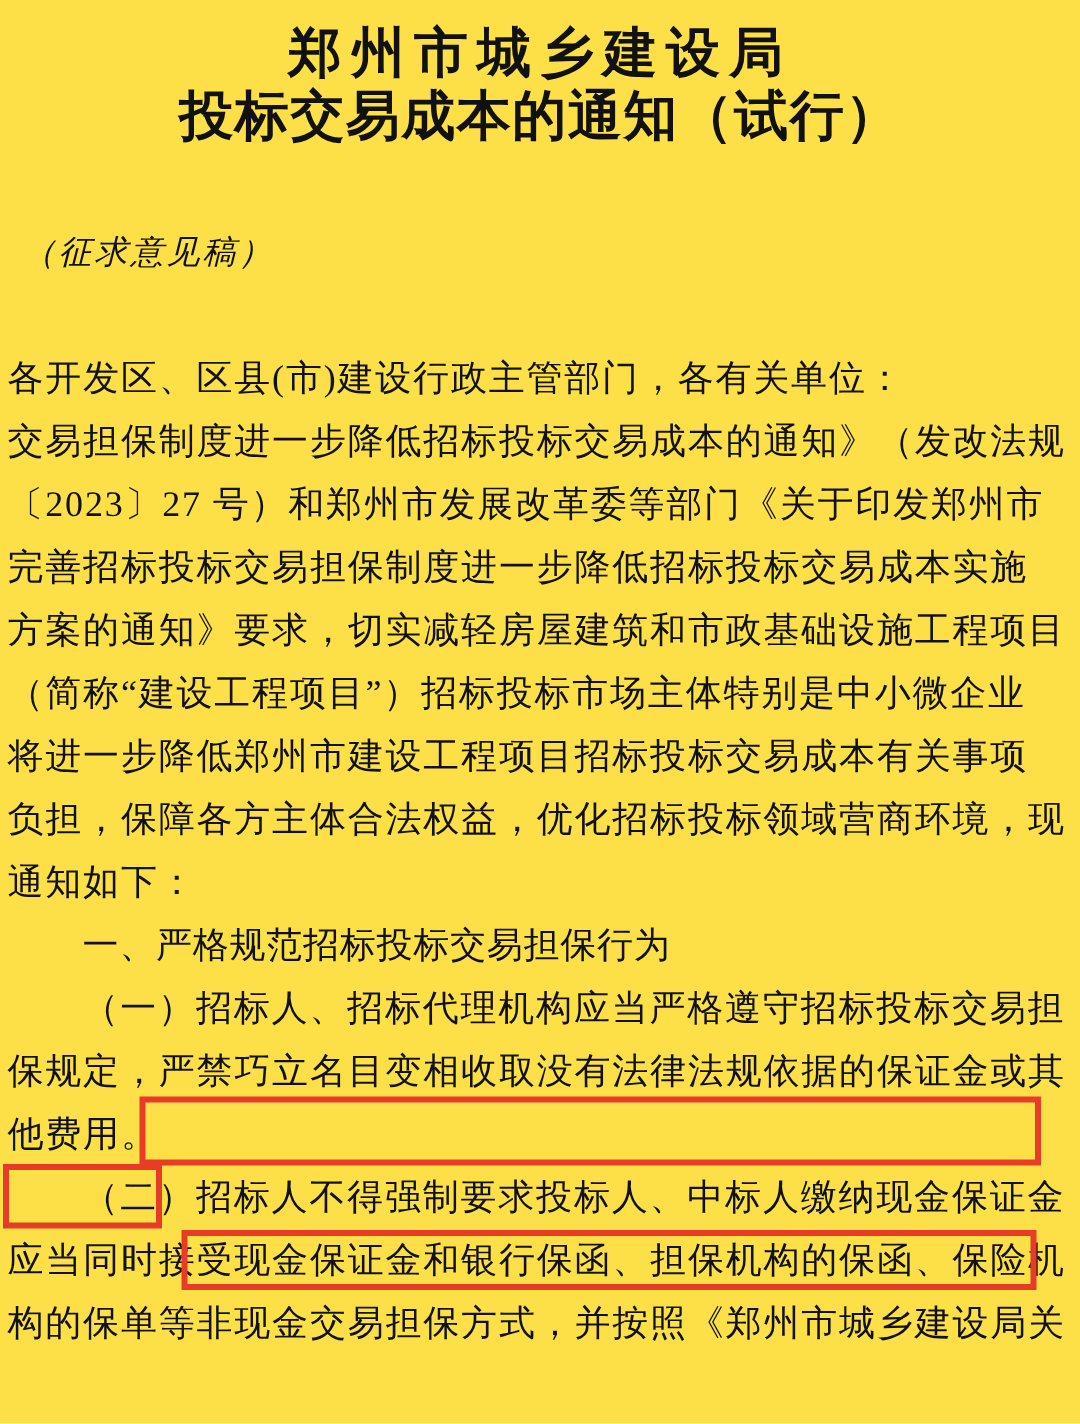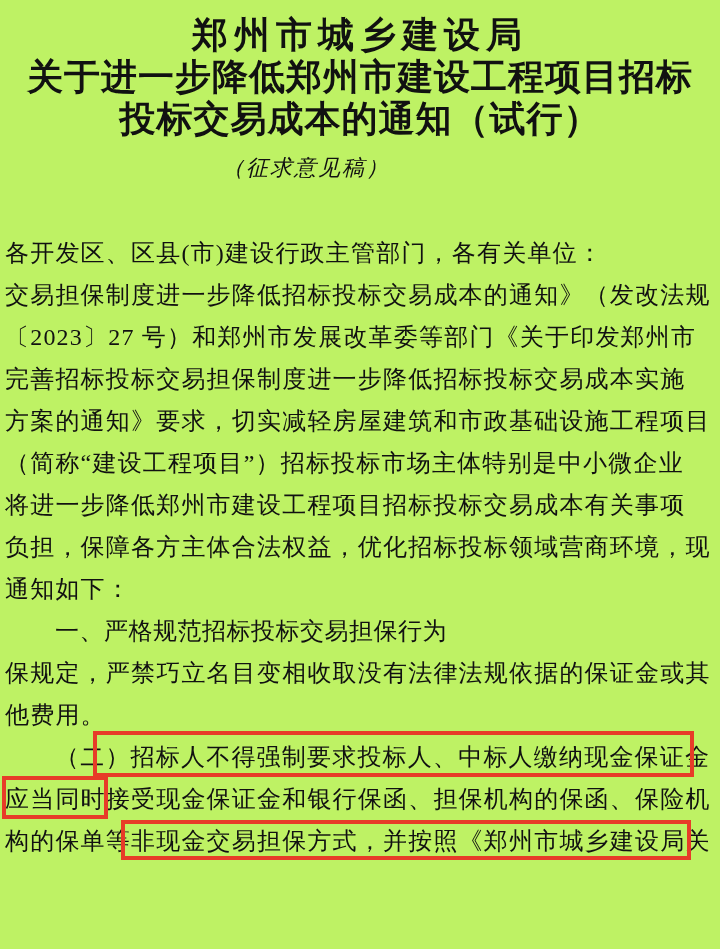--- a/index.html
+++ b/index.html
@@ -1,21 +1,21 @@
 <!DOCTYPE html>
 <html><head>
 <meta charset="utf-8">
 <style>
   * { margin: 0; padding: 0; box-sizing: border-box; }
   html, body { background: #ffffff; }
   .page {
     position: relative;
     width: 720px;
     height: 949px;
-    background: #bef264;
+    background: #fde047;
     overflow: hidden;
     font-family: "Liberation Serif", "DejaVu Serif", serif;
     color: #111111;
   }
   .title-block {
     position: absolute;
     top: 14px;
     left: 0;
     width: 720px;
     text-align: center;
@@ -24,23 +24,23 @@
     font-size: 36px;
     font-weight: bold;
     line-height: 42px;
     letter-spacing: 1px;
     white-space: nowrap;
   }
   .title-line.first { letter-spacing: 6px; }
   .subtitle {
     position: absolute;
     top: 147px;
-    left: 4px;
+    left: 15px;
     width: 604px;
-    text-align: center;
+    text-align: left;
     font-size: 22px;
     line-height: 42px;
     letter-spacing: 2px;
     font-style: italic;
   }
   .body-block {
     position: absolute;
     top: 232px;
     left: 5px;
     width: 710px;
@@ -71,37 +71,37 @@
     background: transparent;
   }
 </style>
 </head>
 <body>
 
 <div class="page">
 
   <div class="title-block">
     <div class="title-line first">郑州市城乡建设局</div>
-    <div class="title-line">关于进一步降低郑州市建设工程项目招标</div>
     <div class="title-line">投标交易成本的通知（试行）</div>
   </div>
 
   <div class="subtitle">（征求意见稿）</div>
 
   <div class="body-block" id="body-container">
       <div class="doc-line">各开发区、区县(市)建设行政主管部门，各有关单位：</div>
       <div class="doc-line">交易担保制度进一步降低招标投标交易成本的通知》（发改法规</div>
       <div class="doc-line">〔2023〕27 号）和郑州市发展改革委等部门《关于印发郑州市</div>
       <div class="doc-line">完善招标投标交易担保制度进一步降低招标投标交易成本实施</div>
       <div class="doc-line">方案的通知》要求，切实减轻房屋建筑和市政基础设施工程项目</div>
       <div class="doc-line">（简称“建设工程项目”）招标投标市场主体特别是中小微企业</div>
       <div class="doc-line">将进一步降低郑州市建设工程项目招标投标交易成本有关事项</div>
       <div class="doc-line">负担，保障各方主体合法权益，优化招标投标领域营商环境，现</div>
       <div class="doc-line">通知如下：</div>
       <div class="doc-line indent heading">一、严格规范招标投标交易担保行为</div>
+      <div class="doc-line indent">（一）招标人、招标代理机构应当严格遵守招标投标交易担</div>
       <div class="doc-line">保规定，严禁巧立名目变相收取没有法律法规依据的保证金或其</div>
       <div class="doc-line">他费用。</div>
       <div class="doc-line indent">（二）招标人不得强制要求投标人、中标人缴纳现金保证金，</div>
       <div class="doc-line">应当同时接受现金保证金和银行保函、担保机构的保函、保险机</div>
       <div class="doc-line">构的保单等非现金交易担保方式，并按照《郑州市城乡建设局关</div>
     </div>
 
   <div class="annotation-layer" id="annotation-layer">
       <div class="highlight-box" style="left: 93px; top: 731px; width: 601px; height: 46px; border-color: rgb(231, 60, 40);"></div>
       <div class="highlight-box" style="left: 2px; top: 776px; width: 106px; height: 43px; border-color: rgb(231, 60, 40);"></div>

